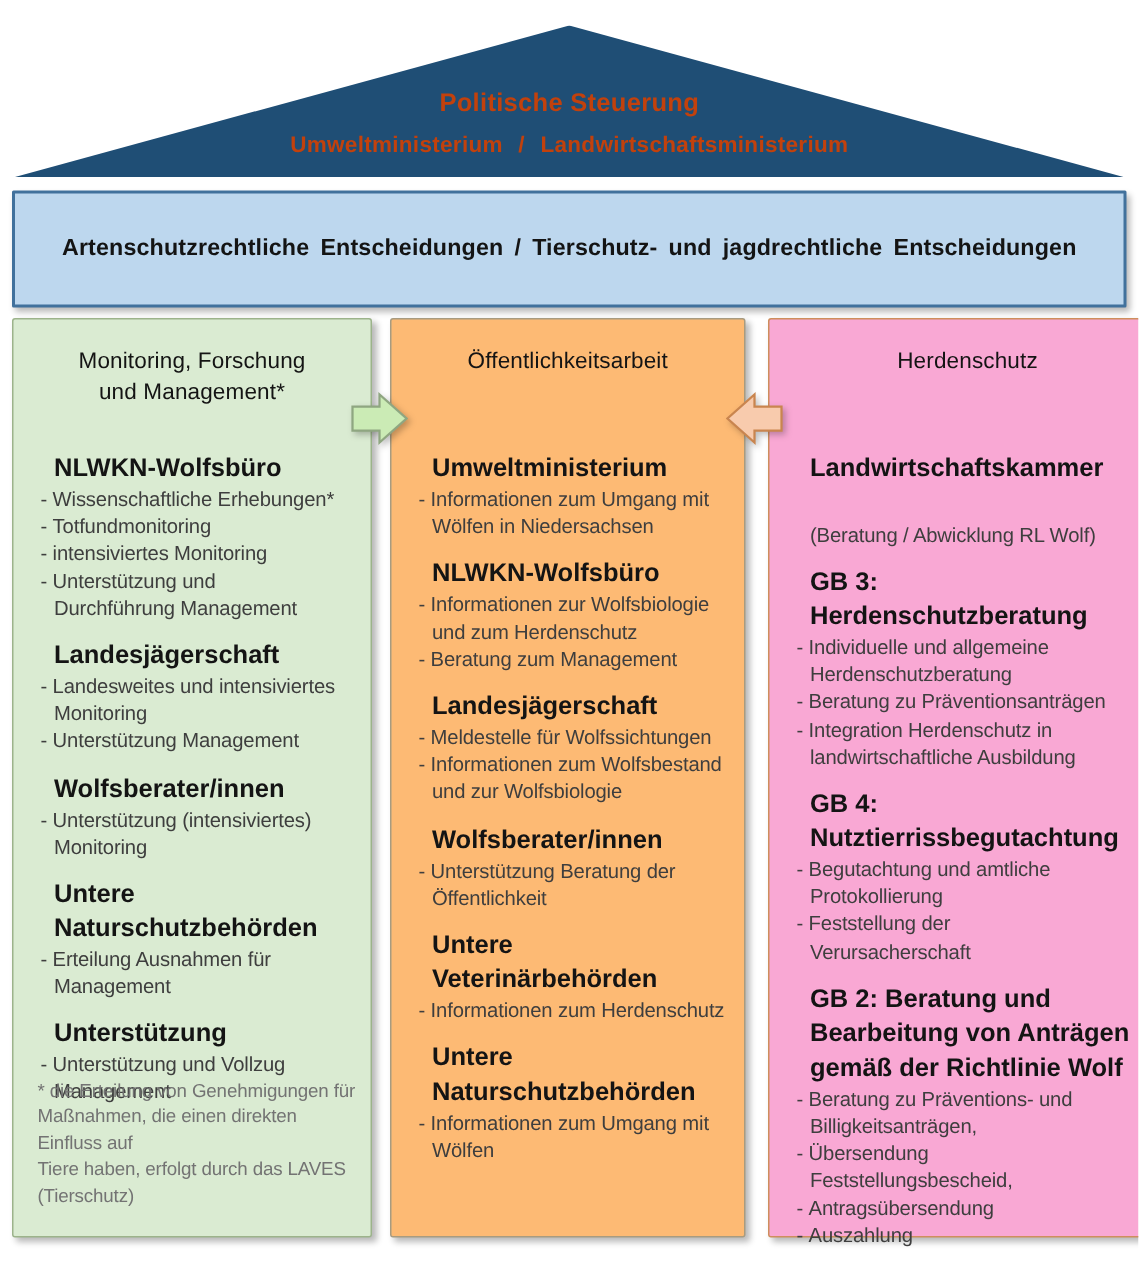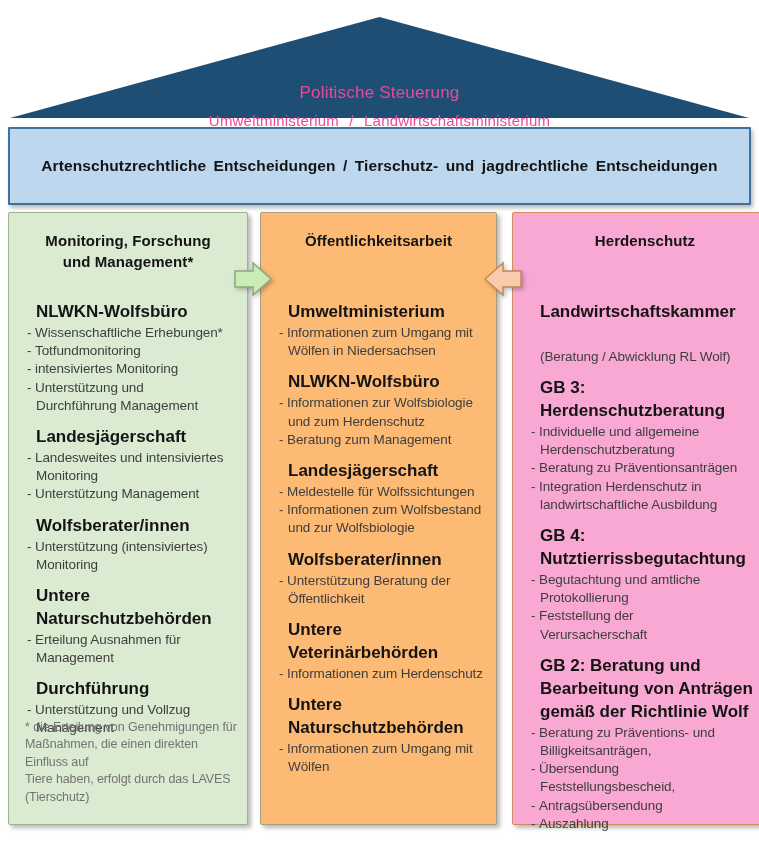--- a/index.html
+++ b/index.html
@@ -4,21 +4,21 @@
 <style>
   html,body { margin:0; padding:0; background:#ffffff; }
   .canvas {
     position:relative; width:759px; height:844px; background:#ffffff;
     font-family:"Liberation Sans","DejaVu Sans",sans-serif; overflow:hidden;
   }
   
   .pyramid { position:absolute; left:10px; top:17px; width:739px; height:101px; }
   .pyramid svg { display:block; }
   .pyr-shape { fill:#1F4E75; }
-  .pyr-text { position:absolute; left:0; right:0; text-align:center; color:#ec4899; font-weight:normal;margin-top:24px; }
+  .pyr-text { position:absolute; left:0; right:0; text-align:center; color:#c2410c; font-weight:bold; }
   .pyr-title { top:42px; font-size:17px; letter-spacing:.2px; }
   .pyr-sub   { top:71px; font-size:15px; word-spacing:6px; letter-spacing:.2px; }
   
   .banner {
     position:absolute; left:8px; top:127px; width:739px; height:74px;
     background:#BDD7EE; border:2px solid #41719C; border-radius:1px;
     display:flex; align-items:center; justify-content:center;
     text-align:left; font-weight:bold; font-size:15.5px; color:#141414;
     word-spacing:3px; letter-spacing:.1px;
     box-shadow:2px 3px 4px rgba(0,0,0,.28);
@@ -28,21 +28,21 @@
     position:absolute; top:212px; height:613px; box-sizing:border-box;
     border:1.5px solid; border-radius:2px;
     box-shadow:3px 3px 4px rgba(0,0,0,.28);
     font-size:13.5px; line-height:1.35; color:#3E3E3E; letter-spacing:-.1px;
   }
   .col-green  { left:8px;   width:240px; background:#DAEBD2; border-color:#9CB38B; }
   .col-tan    { left:260px; width:237px; background:#fdba74; border-color:#A89B80; }
   .col-orange { left:512px; width:266px; background:#f9a8d4; border-color:#CE8E5D; }
   .col-title {
     height:88px; box-sizing:border-box; padding:17px 6px 0;
-    text-align:center; font-weight:bold; font-size:15px; line-height:1.4;
+    text-align:center; font-weight:normal; font-size:15px; line-height:1.4;
     color:#141414; white-space:pre-line; letter-spacing:.1px;
   }
   .col-body { padding:0 8px 0 18px; }
   .section { margin-top:11px; }
   .section:first-child { margin-top:0; }
   .sec-heading {
     font-weight:bold; color:#141414; font-size:17px;
     padding-left:9px; white-space:pre-line; letter-spacing:0;
   }
   .sec-note { padding-left:9px; white-space:pre-line;margin-top:24px; }
@@ -99,21 +99,21 @@
           <div class="sec-heading">Wolfsberater/innen</div>
           <div class="bullet">Unterstützung (intensiviertes)
 Monitoring</div>
         </div>
         <div class="section">
           <div class="sec-heading">Untere Naturschutzbehörden</div>
           <div class="bullet">Erteilung Ausnahmen für
 Management</div>
         </div>
         <div class="section">
-          <div class="sec-heading">Durchführung</div>
+          <div class="sec-heading">Unterstützung</div>
           <div class="bullet">Unterstützung und Vollzug
 Management</div>
         </div>
       </div>
     <div class="footnote">* die Erteilung von Genehmigungen für
 Maßnahmen, die einen direkten Einfluss auf
 Tiere haben, erfolgt durch das LAVES
 (Tierschutz)</div>
   </div>
 

